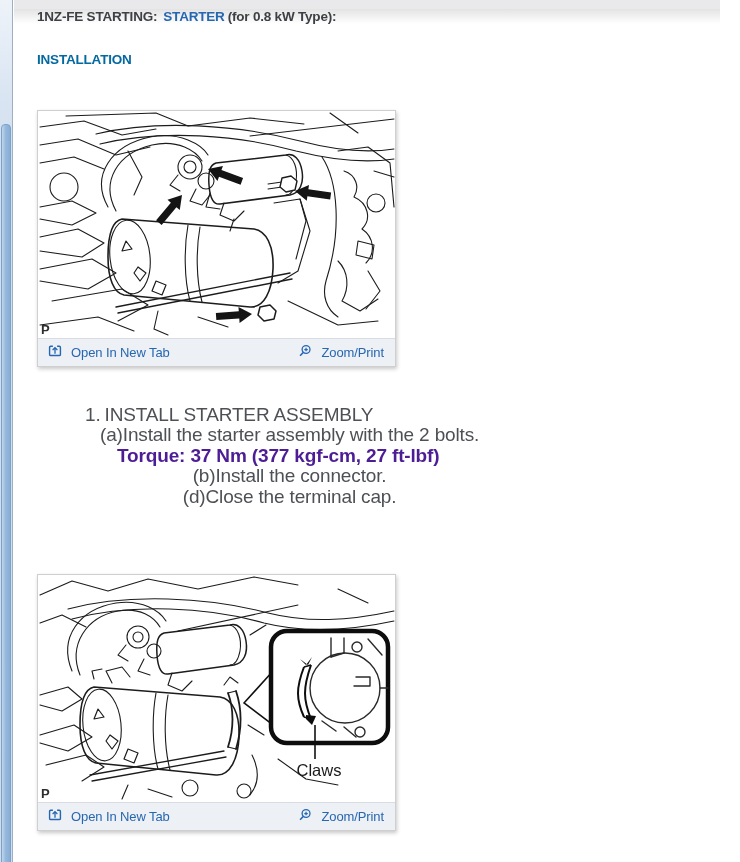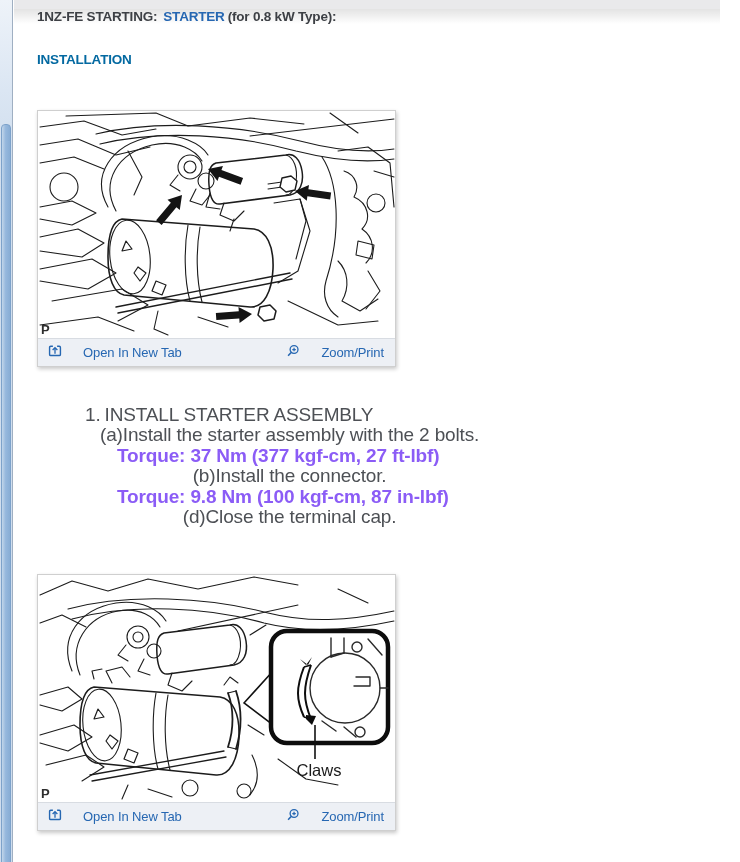--- a/index.html
+++ b/index.html
@@ -30,30 +30,30 @@
   
   .figure-card { position:absolute; left:23px; width:359px; background:#fff;
                  border:1px solid #cfcfcf; box-shadow:1px 2px 4px rgba(0,0,0,.22); }
   .figure-card.first  { top:110px; }
   .figure-card.second { top:574px; }
   .img-area { position:relative; width:357px; height:227px; background:#fff; overflow:hidden; }
   .img-area svg { display:block; }
   .watermark { position:absolute; left:3px; bottom:1px; font-size:13px; font-weight:bold; color:#2e2e2e; }
   .fig-footer { height:28px; background:var(--footer-bg); border-top:1px solid #d8dce2;
                 display:flex; align-items:center; justify-content:space-between; padding:0 11px 0 10px; }
-  .fig-link { display:flex; align-items:center; gap:21px; color:var(--link-blue);
+  .fig-link { display:flex; align-items:center; gap:9px; color:var(--link-blue);
               font-size:13px; text-decoration:none; cursor:pointer; letter-spacing:-.1px; }
   .fig-link svg { flex:0 0 auto; }
 
   
   .steps { position:absolute; top:405px; left:26px; font-size:19px; color:#4d5055;
            line-height:20.4px; letter-spacing:-.15px; white-space:nowrap;margin-left:45px; }
   .step-heading .num { margin-right:4px; }
   .substep { margin-left:15px;text-align:center; }
-  .torque-line { margin-left:32px; font-weight:bold; color:#8b5cf6; }
+  .torque-line { margin-left:32px; font-weight:bold; color:#4c1d95; }
 
   text { font-family:"Liberation Sans", sans-serif; }
 </style>
 </head>
 <body>
 
 <div class="scrollbar">
   <div class="scroll-thumb"></div>
 </div>
 
@@ -166,21 +166,20 @@
         <span>Zoom/Print</span>
       </a>
     </div>
   </div>
 
   <div class="steps">
     <div class="step-heading"><span class="num">1.</span><span>INSTALL STARTER ASSEMBLY</span></div>
     <div class="substep"><span>(a)</span><span>Install the starter assembly with the 2 bolts.</span></div>
     <div class="torque-line">Torque: 37 Nm (377 kgf-cm, 27 ft-lbf)</div>
     <div class="substep"><span>(b)</span><span>Install the connector.</span></div>
-    <div class="torque-line">Torque: 9.8 Nm (100 kgf-cm, 87 in-lbf)</div>
     <div class="substep"><span>(d)</span><span>Close the terminal cap.</span></div>
   </div>
 
   <div class="figure-card second">
     <div class="img-area">
       <svg width="357" height="228" viewBox="0 0 357 228">
         <g stroke="#1c1c1c" fill="none" stroke-width="1.1" stroke-linejoin="round" stroke-linecap="round">
 
           <path d="M2,20 L34,6 70,16 110,4 160,14 216,2 260,10"></path>
           <path d="M30,34 C90,18 170,22 230,38 270,48 310,46 356,36"></path>

